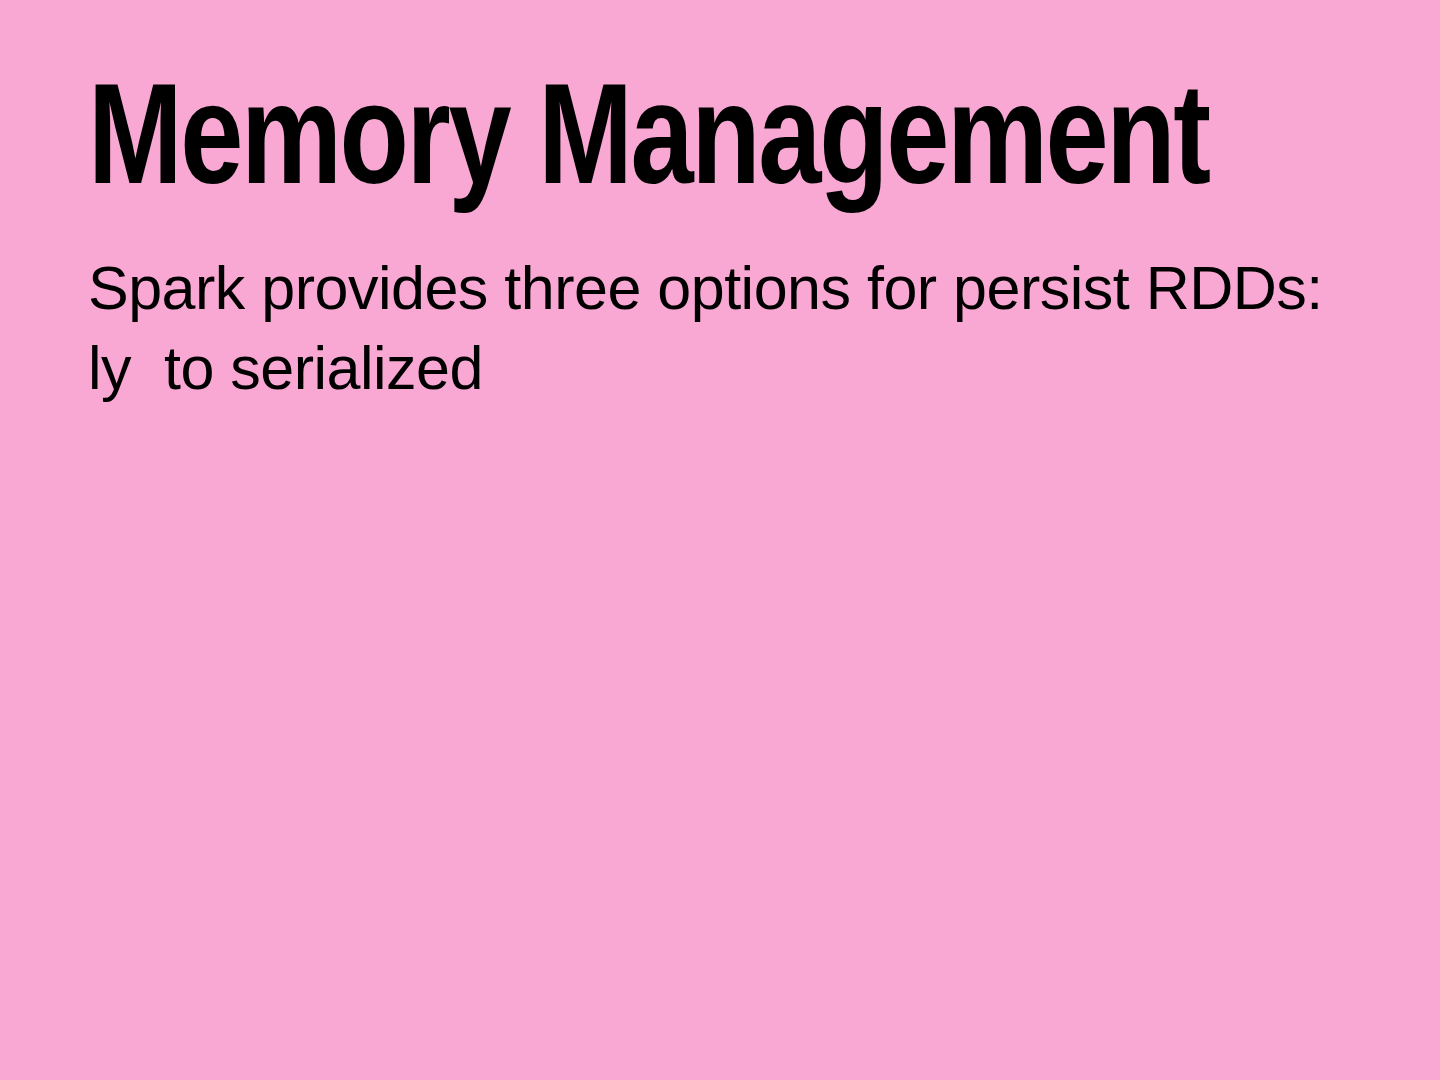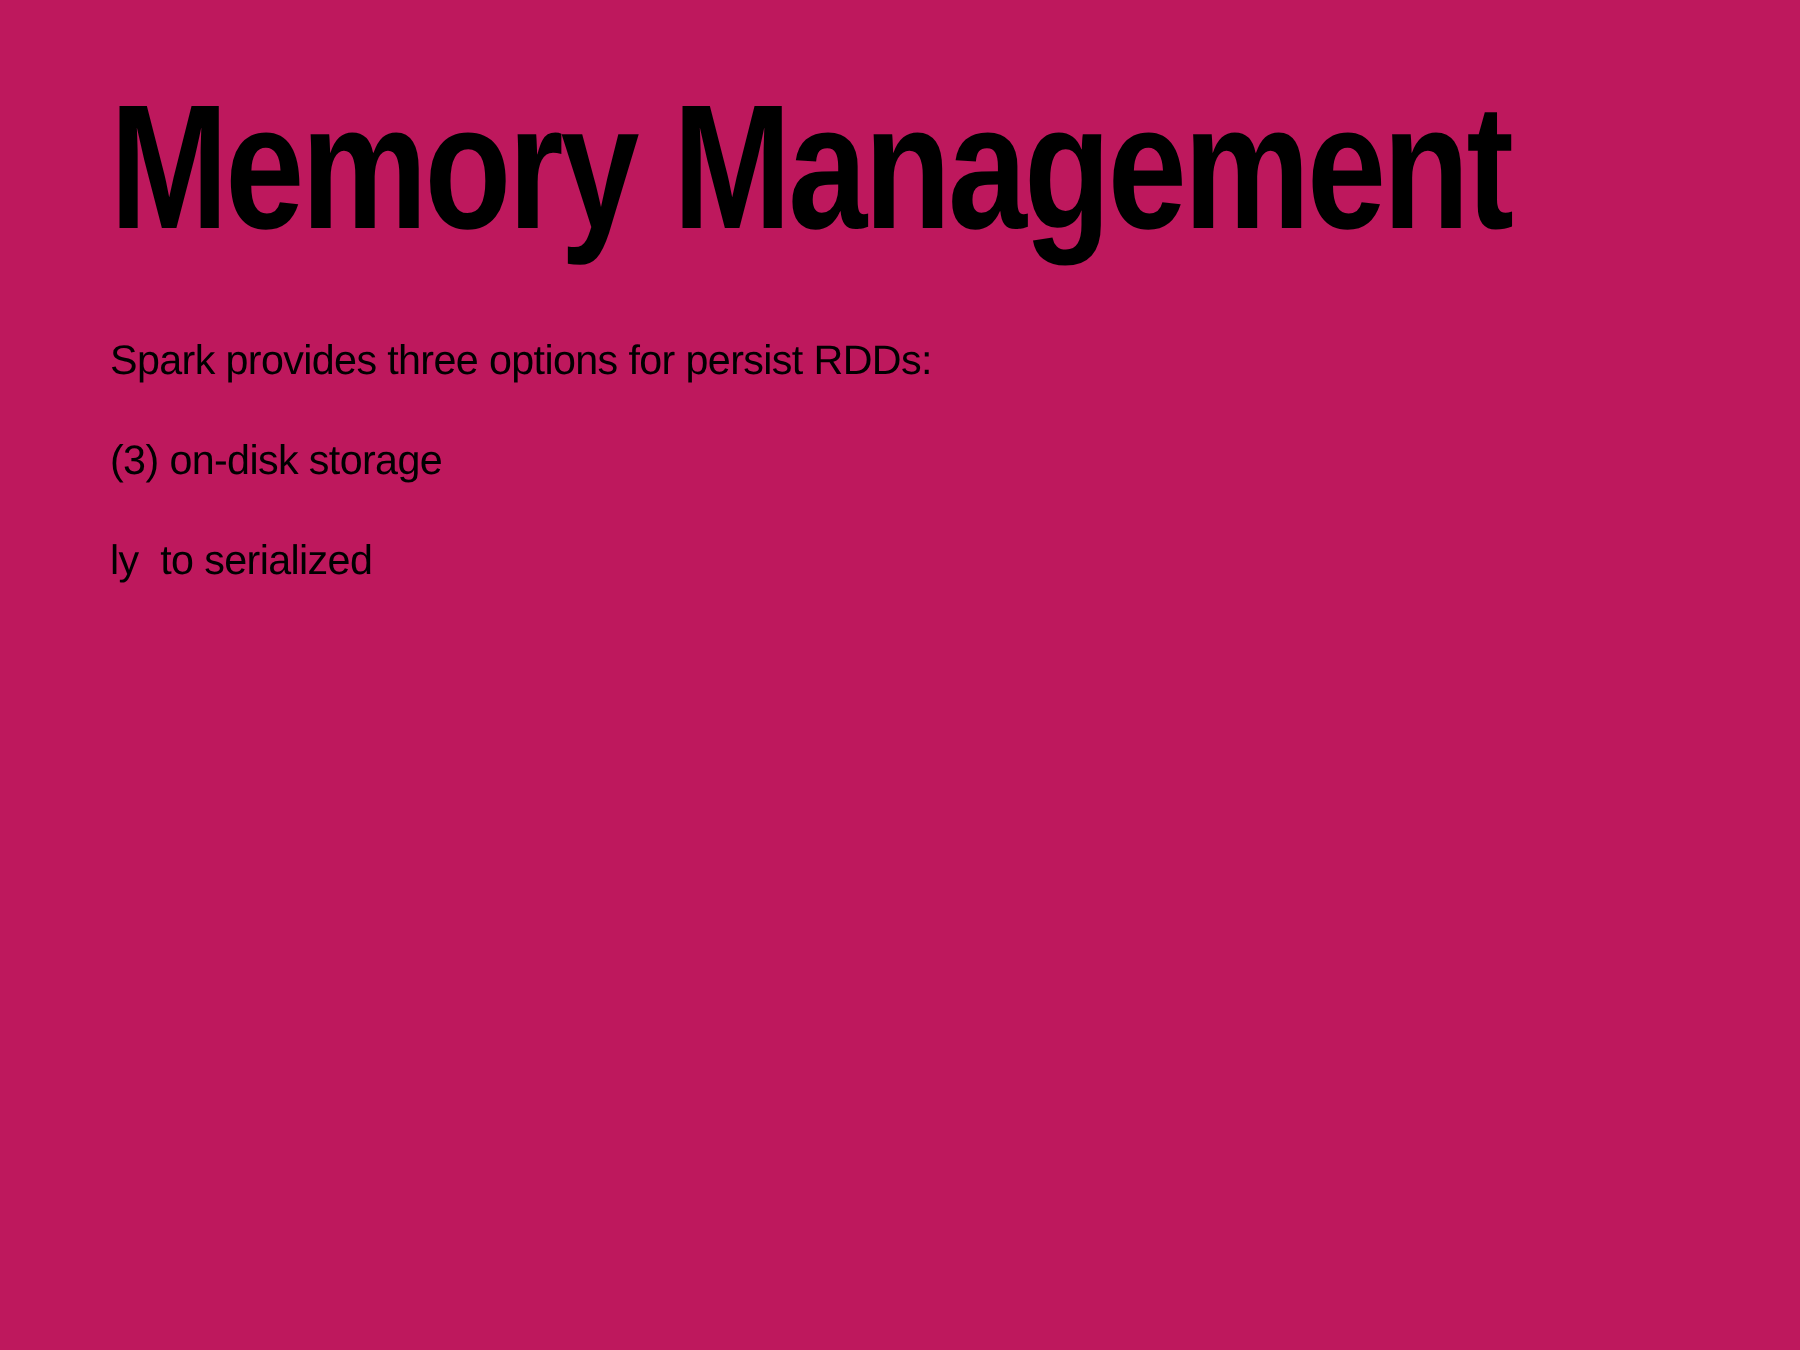--- a/index.html
+++ b/index.html
@@ -11,56 +11,55 @@
     height: 1080px;
     background: #ffffff;
     color: #000000;
     font-family: "Liberation Sans", "DejaVu Sans", sans-serif;
     overflow: hidden;
   }
   .slide {
     position: relative;
     width: 1440px;
     height: 1080px;
-    background: #be185d;
+    background: #f9a8d4;
     overflow: hidden;
   }
   .title {
     position: absolute;
     left: 88px;
     top: 56px;
     font-size: 142px;
     font-weight: 700;
     letter-spacing: -3px;
     line-height: 1.1;
     white-space: nowrap;
     transform: scaleX(0.80);
     transform-origin: left top;
   }
   .body-text {
     position: absolute;
     left: 88px;
     top: 248px;
     width: 1330px;
-    font-size: 33px;
+    font-size: 61px;
     font-weight: 400;
     line-height: 80px;
     letter-spacing: -0.5px;
   }
   .line {
     white-space: pre-wrap;
   }
   .line.indent {
     padding-left: 82px;
   }
 </style>
 </head>
 <body style="background: rgb(255, 255, 255); color: rgb(0, 0, 0);">
 
 <div class="slide">
   <h1 class="title" style="margin:0; font-size:142px;">Memory Management</h1>
 
   <div class="body-text">
     <div class="line">Spark provides three options for persist RDDs:</div>
-    <div class="line">(3) on-disk storage</div>
     <div class="line">ly  to serialized</div>
   </div>
 </div>
 
 </body></html>

